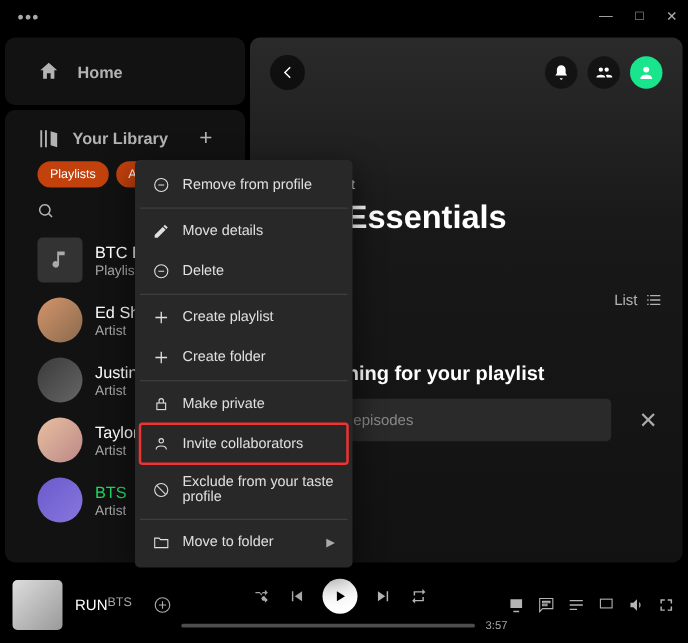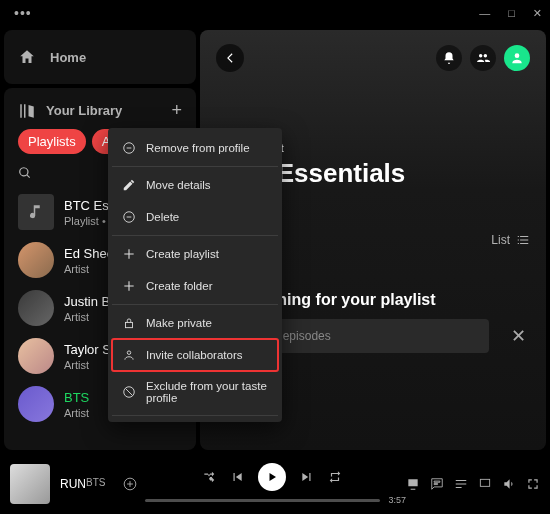--- a/index.html
+++ b/index.html
@@ -2,28 +2,28 @@
 <html><head>
 <meta charset="utf-8">
 <style>
 *{margin:0;padding:0;box-sizing:border-box;font-family:-apple-system,BlinkMacSystemFont,"Segoe UI",sans-serif}
 body{background:#000;color:#fff;width:550px;height:514px;overflow:hidden;font-size:12px;position:relative}
 .titlebar{height:26px;display:flex;align-items:center;justify-content:space-between;padding:0 8px}
 .dots{color:#aaa;font-size:14px;letter-spacing:1px;padding-left:6px}
 .winctl{display:flex;gap:18px;color:#aaa;font-size:11px}
 .app{display:flex;height:calc(100% - 26px - 60px)}
 .sidebar{width:200px;padding:4px;display:flex;flex-direction:column;gap:4px}
-.panel{background:#121212;border-radius:8px;padding:10px 14px}
+.panel{background:#121212;border-radius:8px;padding:10px 26px}
 .navitem{display:flex;align-items:center;gap:14px;padding:8px 0;color:#b3b3b3;font-weight:600;font-size:13px;cursor:pointer}
 .navitem svg{width:18px;height:18px;fill:currentColor}
 .libhdr{display:flex;align-items:center;justify-content:space-between;padding:2px 0 8px}
 .libtitle{display:flex;align-items:center;gap:10px;color:#b3b3b3;font-weight:600;font-size:13px}
 .plus{color:#b3b3b3;font-size:18px;cursor:pointer}
 .chips{display:flex;gap:6px;margin-bottom:8px}
-.chip{background:#ef4444;padding:5px 10px;border-radius:14px;font-size:13px;color:#fff;cursor:pointer}
+.chip{background:#c2410c;padding:5px 10px;border-radius:14px;font-size:10px;color:#fff;cursor:pointer}
 .srow{display:flex;align-items:center;justify-content:space-between;padding:4px 0 8px;color:#b3b3b3}
 .libitem{display:flex;align-items:center;gap:10px;padding:6px 0;cursor:pointer}
 .libimg{width:36px;height:36px;background:#333;border-radius:4px;flex-shrink:0;display:flex;align-items:center;justify-content:center}
 .libimg.round{border-radius:50%}
 .libimg.note svg{width:18px;height:18px;fill:#aaa}
 .libimg.a1{background:linear-gradient(135deg,#d4956b,#8a6a4e)}
 .libimg.a2{background:linear-gradient(135deg,#3a3a3a,#666)}
 .libimg.a3{background:linear-gradient(135deg,#e8c0a0,#b88)}
 .libimg.a4{background:linear-gradient(135deg,#6a5acd,#8877dd)}
 .libinfo{display:flex;flex-direction:column;gap:2px;overflow:hidden;white-space:nowrap}
@@ -252,20 +252,27 @@
       <span>Invite collaborators</span>
     </div>
     <div class="ctxitem">
       <svg viewBox="0 0 24 24">
         <circle cx="12" cy="12" r="9" fill="none" stroke="currentColor" stroke-width="1.5"></circle>
         <path d="M6 6l12 12" stroke="currentColor" stroke-width="1.5"></path>
       </svg>
       <span>Exclude from your taste profile</span>
     </div>
     <div class="ctxdiv"></div>
+    <div class="ctxitem">
+      <svg viewBox="0 0 24 24">
+        <path d="M3 6h6l2 2h10v11H3z" fill="none" stroke="currentColor" stroke-width="1.5"></path>
+      </svg>
+      <span>Move to folder</span>
+      <span class="arrow">▶</span>
+    </div>
   </div>
 
 <div class="player">
   <div class="npleft">
     <div class="npimg"></div>
     <div class="npinfo">
       <div class="nptitle">RUN</div>
       <div class="npartist">BTS</div>
     </div>
     <svg width="14" height="14" viewBox="0 0 24 24" fill="#b3b3b3" style="margin-left:8px">

